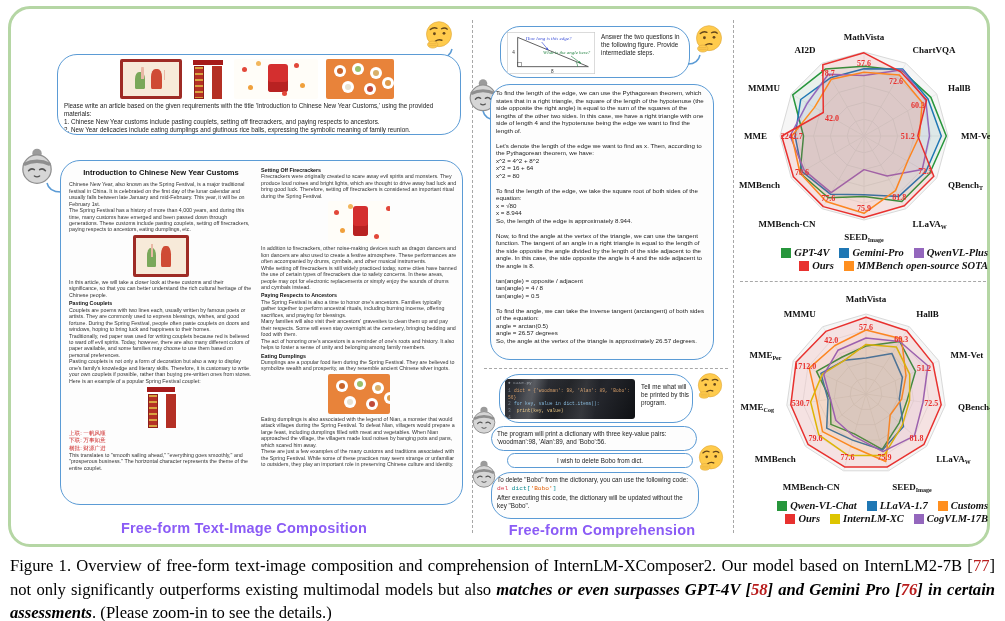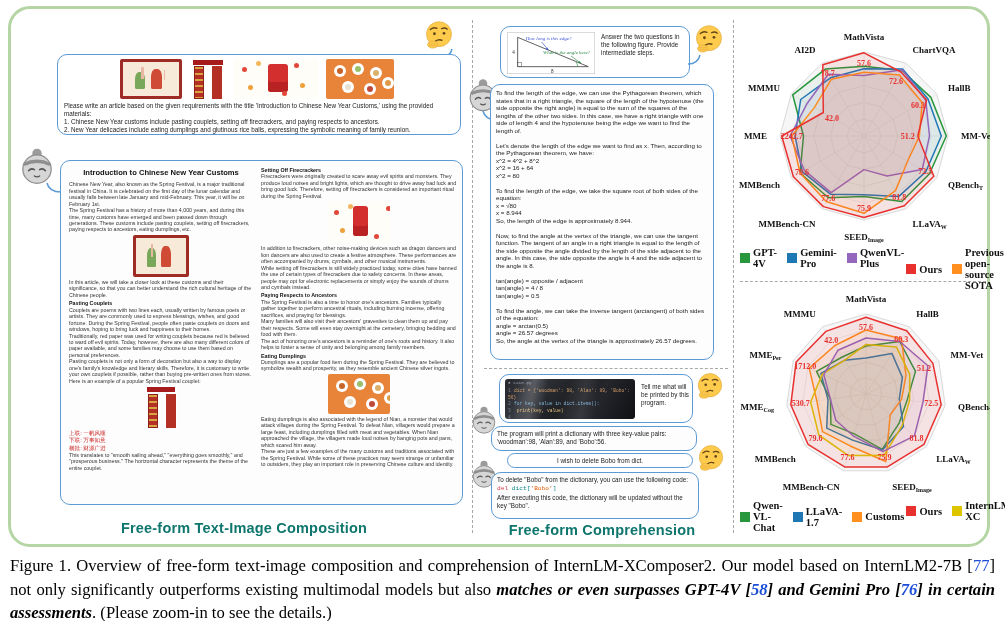--- a/index.html
+++ b/index.html
@@ -4,25 +4,25 @@
 <style>
   html,body{margin:0;padding:0;background:#fff;width:1005px;height:621px;position:relative;
     font-family:"Liberation Sans",sans-serif;-webkit-font-smoothing:antialiased;}
   *{box-sizing:border-box;}
   .abs{position:absolute;}
   
   .fig-frame{position:absolute;left:8px;top:6px;width:982px;height:541px;border:3px solid #b5d6a4;border-radius:22px;background:#fff;}
   .vdash{position:absolute;top:20px;height:513px;width:0;border-left:1.6px dashed #a8a8a8;}
   .hdash{position:absolute;height:0;border-top:1.6px dashed #a8a8a8;}
   
-  .bubble{position:absolute;border:1.5px solid #5b9bd5;border-radius:10px;background:#fff;overflow:hidden;padding-left:18px;}
+  .bubble{position:absolute;border:1.5px solid #5b9bd5;border-radius:20px;background:#fff;overflow:hidden;padding-left:18px;}
   .bubble.resp{background:#fdfdfd;}
   .small{font-size:6.3px;line-height:1.27;color:#222;}
   .pre{white-space:pre-line;}
-  .panel-label{position:absolute;font-weight:bold;font-size:14.5px;color:#0f766e;text-align:center;letter-spacing:.2px;}
+  .panel-label{position:absolute;font-weight:bold;font-size:14.5px;color:#8b5cf6;text-align:center;letter-spacing:.2px;}
   
   .art-col{position:absolute;top:5px;font-size:5.3px;line-height:1.22;color:#333;}
   .art-title{font-weight:bold;font-size:7.6px;text-align:center;margin:2px 0 4px 0;color:#111;}
   .art-h{font-weight:bold;color:#111;margin-top:1px;}
   .art-p{margin:0 0 2px 0;}
   .cn{color:#c22;font-size:5.6px;line-height:1.3;}
   .imgrow{position:absolute;display:flex;gap:8px;}
   
   .ph{position:relative;overflow:hidden;border-radius:2px;flex:none;}
   .img-family{background:#f7ead9;border:3px solid #9e2b25;}
@@ -48,24 +48,24 @@
   .codeimg .ln{color:#7b828c;display:inline-block;width:6px;}
   .codeimg .c1{color:#d19a66;} .codeimg .c2{color:#7fb4d8;} .codeimg .c3{color:#e5c07b;}
   .codeimg::after{content:"";position:absolute;inset:0;background:linear-gradient(100deg,transparent 10%,rgba(255,255,255,.16) 22%,transparent 32%,rgba(255,255,255,.10) 60%,transparent 70%);}
   
   .kw{color:#d73a49;} .obj{color:#0b8a8f;} .str{color:#e36209;}
   
   .avatar{position:absolute;}
   .tail-l,.tail-r{position:absolute;}
   
   .caption{position:absolute;left:10px;top:554px;width:985px;font-family:"Liberation Serif",serif;font-size:16.6px;line-height:1.42;color:#000;text-align:justify;}
-  .caption .ref{color:#1d4ed8;}
+  .caption .ref{color:#b91c1c;}
   .caption b{font-weight:bold;font-style:italic;}
   
-  .legend{position:absolute;display:flex;gap:2px;align-items:flex-start;font-family:"Liberation Serif",serif;font-weight:bold;font-size:10.5px;color:#111;}
+  .legend{position:absolute;display:flex;flex-direction:column;gap:2px;align-items:flex-end;font-family:"Liberation Serif",serif;font-weight:bold;font-size:10.5px;color:#111;font-style:italic;}
   .legend .row{display:flex;gap:10px;justify-content:center;}
   .legend .item{display:flex;align-items:center;gap:3px;}
   .legend .sw{width:10px;height:10px;flex:none;}
 </style>
 </head>
 <body>
 
 <svg width="0" height="0" style="position:absolute">
   <defs>
     <g id="emoji-think">
@@ -327,21 +327,21 @@
         <span>QwenVL-Plus</span>
       </div>
     </div>
     <div class="row">
       <div class="item">
         <span class="sw" style="background: rgb(232, 49, 47);"></span>
         <span>Ours</span>
       </div>
       <div class="item">
         <span class="sw" style="background: rgb(255, 143, 31);"></span>
-        <span>Previous open-source SOTA</span>
+        <span>MMBench open-source SOTA</span>
       </div>
     </div>
   </div>
 <div class="hdash" style="left:740px;top:281px;width:246px"></div>
 <svg id="radar-bottom" class="abs" style="left:738px;top:286px" width="252" height="212">
     <polygon points="128.0,28.0 171.3,40.7 200.8,74.8 207.2,119.4 188.5,160.4 150.5,184.8 105.5,184.8 67.5,160.4 48.8,119.4 55.2,74.8 84.7,40.7" fill="#f6f6f6" stroke="#d9d9d9" stroke-width="1"></polygon>
     <polygon points="128.0,92.0 136.7,94.5 142.6,101.4 143.8,110.3 140.1,118.5 132.5,123.4 123.5,123.4 115.9,118.5 112.2,110.3 113.4,101.4 119.3,94.5" fill="none" stroke="#e2e2e2" stroke-width="0.8"></polygon>
     <polygon points="128.0,76.0 145.3,81.1 157.1,94.7 159.7,112.6 152.2,129.0 137.0,138.7 119.0,138.7 103.8,129.0 96.3,112.6 98.9,94.7 110.7,81.1" fill="none" stroke="#e2e2e2" stroke-width="0.8"></polygon>
     <polygon points="128.0,60.0 154.0,67.6 171.7,88.1 175.5,114.8 164.3,139.4 141.5,154.1 114.5,154.1 91.7,139.4 80.5,114.8 84.3,88.1 102.0,67.6" fill="none" stroke="#e2e2e2" stroke-width="0.8"></polygon>
     <polygon points="128.0,44.0 162.6,54.2 186.2,81.4 191.3,117.1 176.4,149.9 146.0,169.4 110.0,169.4 79.6,149.9 64.7,117.1 69.8,81.4 93.4,54.2" fill="none" stroke="#e2e2e2" stroke-width="0.8"></polygon>

